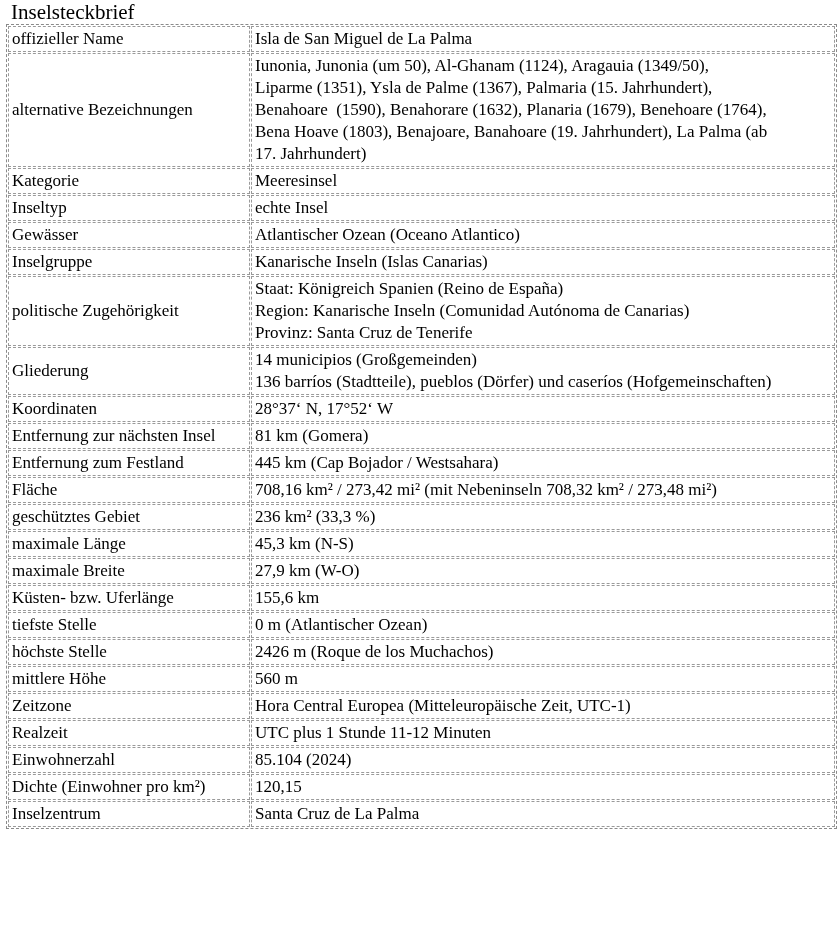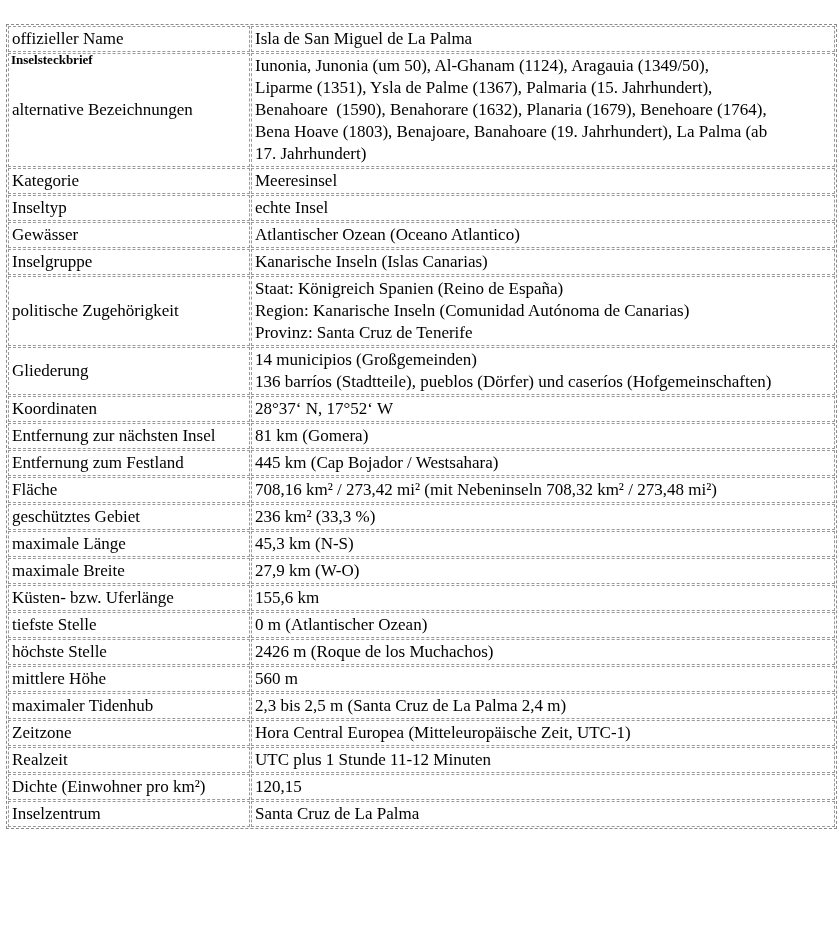--- a/index.html
+++ b/index.html
@@ -4,21 +4,21 @@
   <style>
     html, body { margin: 0; padding: 0; background: #ffffff; }
     body {
       width: 839px; height: 935px; overflow: hidden;
       font-family: "Liberation Serif", "DejaVu Serif", serif;
       color: #000;
       position: relative;
     }
     .title {
       position: absolute; left: 11px; top: 2px;
-      font-weight: bold; font-size: 13px; line-height: 20px; margin-top: 48px;
+      font-weight: normal; font-size: 21px; line-height: 20px;
     }
     table.facts {
       position: absolute; left: 6px; top: 24px;
       width: 831px;
       border-collapse: separate; border-spacing: 1px;
       border: 1px dashed #8a8a8a;
       font-size: 17px; line-height: 22px;
     }
     table.facts td {
       border: 1px dashed #9a9a9a;
@@ -150,35 +150,35 @@
           <div>2426 m (Roque de los Muchachos)</div>
         </td>
       </tr>
     <tr>
         <td class="k">mittlere Höhe</td>
         <td class="v">
           <div>560 m</div>
         </td>
       </tr>
     <tr>
-        <td class="k">maximaler Tidenhub</td>
-        <td class="v">
-          <div>2,3 bis 2,5 m (Santa Cruz de La Palma 2,4 m)</div>
-        </td>
-      </tr>
-    <tr>
         <td class="k">Zeitzone</td>
         <td class="v">
           <div>Hora Central Europea (Mitteleuropäische Zeit, UTC-1)</div>
         </td>
       </tr>
     <tr>
         <td class="k">Realzeit</td>
         <td class="v">
           <div>UTC plus 1 Stunde 11-12 Minuten</div>
+        </td>
+      </tr>
+    <tr>
+        <td class="k">Einwohnerzahl</td>
+        <td class="v">
+          <div>85.104 (2024)</div>
         </td>
       </tr>
     <tr>
         <td class="k">Dichte (Einwohner pro km²)</td>
         <td class="v">
           <div>120,15</div>
         </td>
       </tr>
     <tr>
         <td class="k">Inselzentrum</td>

